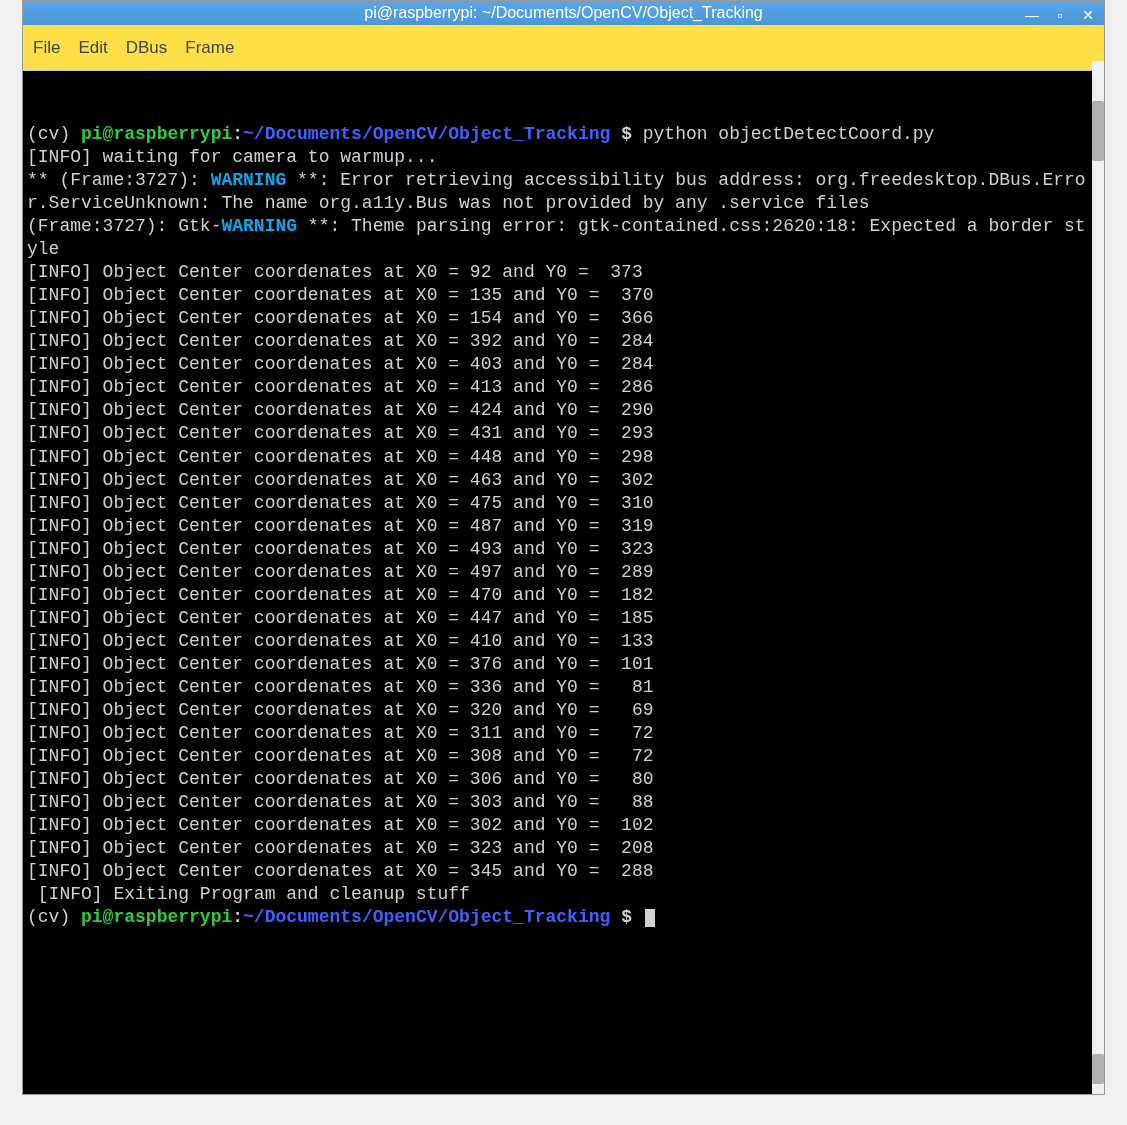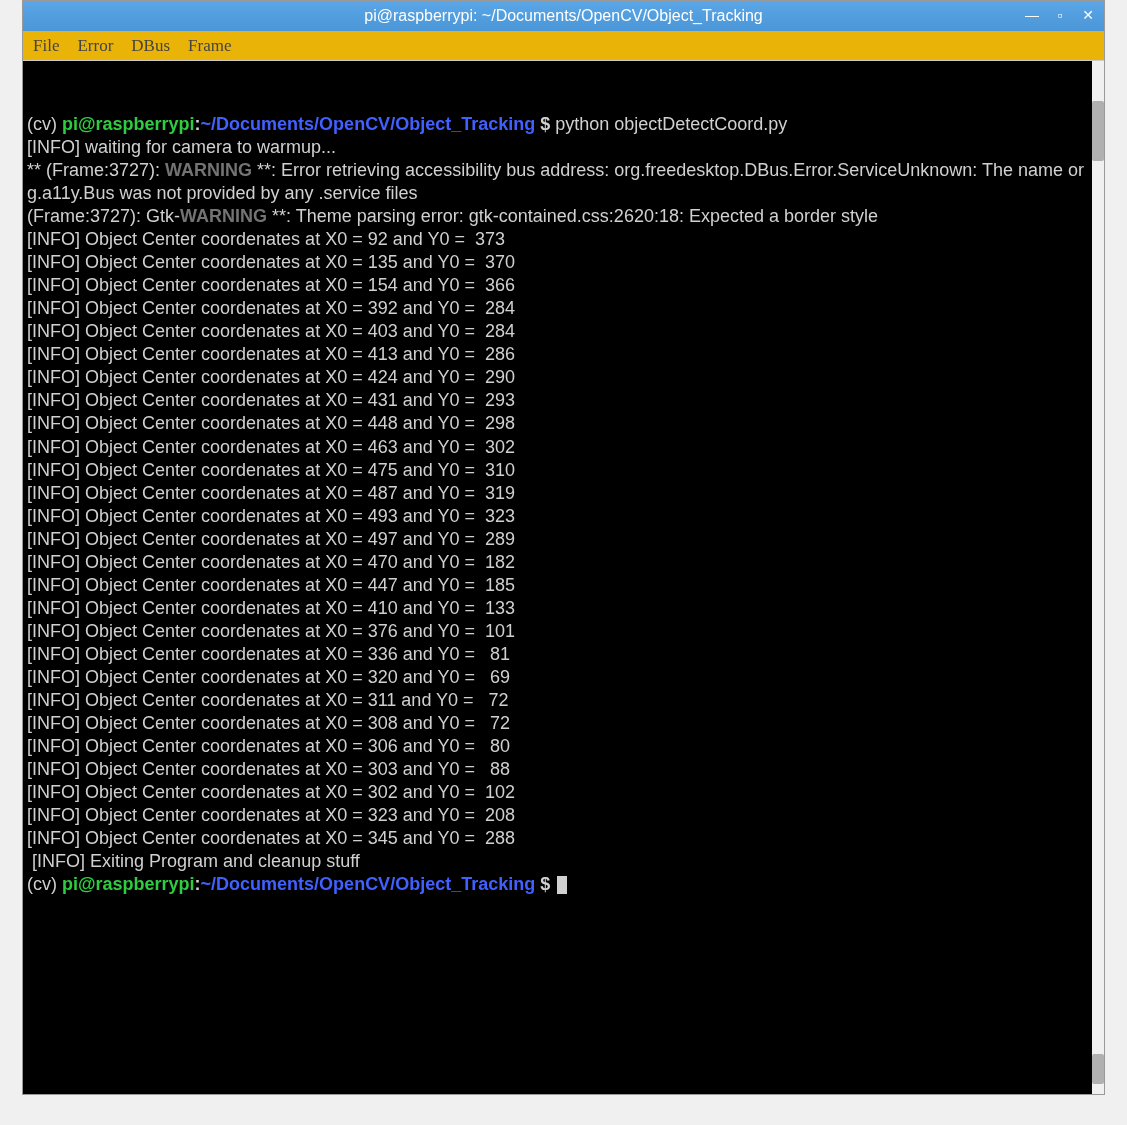--- a/index.html
+++ b/index.html
@@ -18,21 +18,21 @@
     margin: 0 auto;
     background: #fff;
     border: 1px solid #999;
     display: flex;
     flex-direction: column;
     position: relative;
   }
   .titlebar {
     background: linear-gradient(to bottom, #5aa6e6, #4a96d6);
     color: #fff;
-    height: 30px;
+    height: 24px;
     display: flex;
     align-items: center;
     justify-content: center;
     font-size: 16px;
     position: relative;
     font-family: sans-serif;
   }
   .window-controls {
     position: absolute;
     right: 6px;
@@ -44,37 +44,37 @@
     width: 20px;
     height: 20px;
     display: flex;
     align-items: center;
     justify-content: center;
     color: #fff;
     cursor: pointer;
     font-size: 14px;
   }
   .menubar {
-    background: #eab308;
-    height: 30px;
+    background: #fde047;
+    height: 46px;
     display: flex;
     align-items: center;
     padding: 0 10px;
     gap: 18px;
     font-size: 17px;
     color: #444;
     border-bottom: 1px solid #ccc;
-    font-family: Liberation Serif, serif;
+    font-family: Liberation Sans, sans-serif;
   }
   .menubar span { cursor: pointer; }
   .terminal {
     flex: 1;
     background: #000;
     color: #d0d0d0;
-    font-family: Liberation Sans, sans-serif;
+    font-family: Liberation Mono, monospace;
     font-size: 18px;
     line-height: 1.28;
     padding: 6px 4px 4px 4px;
     white-space: pre-wrap;
     word-break: break-all;
     overflow-y: auto;
     position: relative;
   }
   .scrollbar {
     position: absolute;
@@ -99,21 +99,21 @@
     height: 30px;
     background: #b0b0b0;
     border-radius: 2px;
   }
   .venv { color: #d0d0d0; }
   .user { color: #2ecc40; font-weight: bold; }
   .colon { color: #d0d0d0; font-weight: bold; }
   .path { color: #4060ff; font-weight: bold; }
   .dollar { color: #d0d0d0; font-weight: bold; }
   .cmd { color: #d0d0d0; }
-  .warn { color: #737373; font-weight: bold; }
+  .warn { color: #0ea5e9; font-weight: bold; }
   .out { color: #d0d0d0; }
   .cursor-block {
     display: inline-block;
     width: 10px;
     height: 18px;
     background: #d0d0d0;
     vertical-align: text-bottom;
     margin-left: 2px;
   }
   .terminal-inner {
@@ -129,21 +129,21 @@
     <span>pi@raspberrypi: ~/Documents/OpenCV/Object_Tracking</span>
     <div class="window-controls">
       <span class="wc-btn">—</span>
       <span class="wc-btn">▫</span>
       <span class="wc-btn">✕</span>
     </div>
   </div>
 
   <div class="menubar">
     <span>File</span>
-    <span>Error</span>
+    <span>Edit</span>
     <span>DBus</span>
     <span>Frame</span>
   </div>
 
   <div class="terminal">
     <div class="terminal-inner" id="terminal-content"><div><span class="venv">(cv) </span><span class="user">pi@raspberrypi</span><span class="colon">:</span><span class="path">~/Documents/OpenCV/Object_Tracking</span><span class="dollar"> $ </span><span class="cmd">python objectDetectCoord.py</span></div><div class="out">[INFO] waiting for camera to warmup...</div><div class="out"></div><div class="out"><span>** (Frame:3727): </span><span class="warn">WARNING</span><span> **: Error retrieving accessibility bus address: org.freedesktop.DBus.Error.ServiceUnknown: The name org.a11y.Bus was not provided by any .service files</span></div><div class="out"></div><div class="out"><span>(Frame:3727): Gtk-</span><span class="warn">WARNING</span><span> **: Theme parsing error: gtk-contained.css:2620:18: Expected a border style</span></div><div class="out">[INFO] Object Center coordenates at X0 = 92 and Y0 =  373</div><div class="out">[INFO] Object Center coordenates at X0 = 135 and Y0 =  370</div><div class="out">[INFO] Object Center coordenates at X0 = 154 and Y0 =  366</div><div class="out">[INFO] Object Center coordenates at X0 = 392 and Y0 =  284</div><div class="out">[INFO] Object Center coordenates at X0 = 403 and Y0 =  284</div><div class="out">[INFO] Object Center coordenates at X0 = 413 and Y0 =  286</div><div class="out">[INFO] Object Center coordenates at X0 = 424 and Y0 =  290</div><div class="out">[INFO] Object Center coordenates at X0 = 431 and Y0 =  293</div><div class="out">[INFO] Object Center coordenates at X0 = 448 and Y0 =  298</div><div class="out">[INFO] Object Center coordenates at X0 = 463 and Y0 =  302</div><div class="out">[INFO] Object Center coordenates at X0 = 475 and Y0 =  310</div><div class="out">[INFO] Object Center coordenates at X0 = 487 and Y0 =  319</div><div class="out">[INFO] Object Center coordenates at X0 = 493 and Y0 =  323</div><div class="out">[INFO] Object Center coordenates at X0 = 497 and Y0 =  289</div><div class="out">[INFO] Object Center coordenates at X0 = 470 and Y0 =  182</div><div class="out">[INFO] Object Center coordenates at X0 = 447 and Y0 =  185</div><div class="out">[INFO] Object Center coordenates at X0 = 410 and Y0 =  133</div><div class="out">[INFO] Object Center coordenates at X0 = 376 and Y0 =  101</div><div class="out">[INFO] Object Center coordenates at X0 = 336 and Y0 =   81</div><div class="out">[INFO] Object Center coordenates at X0 = 320 and Y0 =   69</div><div class="out">[INFO] Object Center coordenates at X0 = 311 and Y0 =   72</div><div class="out">[INFO] Object Center coordenates at X0 = 308 and Y0 =   72</div><div class="out">[INFO] Object Center coordenates at X0 = 306 and Y0 =   80</div><div class="out">[INFO] Object Center coordenates at X0 = 303 and Y0 =   88</div><div class="out">[INFO] Object Center coordenates at X0 = 302 and Y0 =  102</div><div class="out">[INFO] Object Center coordenates at X0 = 323 and Y0 =  208</div><div class="out">[INFO] Object Center coordenates at X0 = 345 and Y0 =  288</div><div class="out"></div><div class="out"> [INFO] Exiting Program and cleanup stuff</div><div class="out"></div><div><span class="venv">(cv) </span><span class="user">pi@raspberrypi</span><span class="colon">:</span><span class="path">~/Documents/OpenCV/Object_Tracking</span><span class="dollar"> $ </span><span class="cursor-block"></span></div></div>
   </div>
 
   <div class="scrollbar">
     <div class="scroll-thumb"></div>

